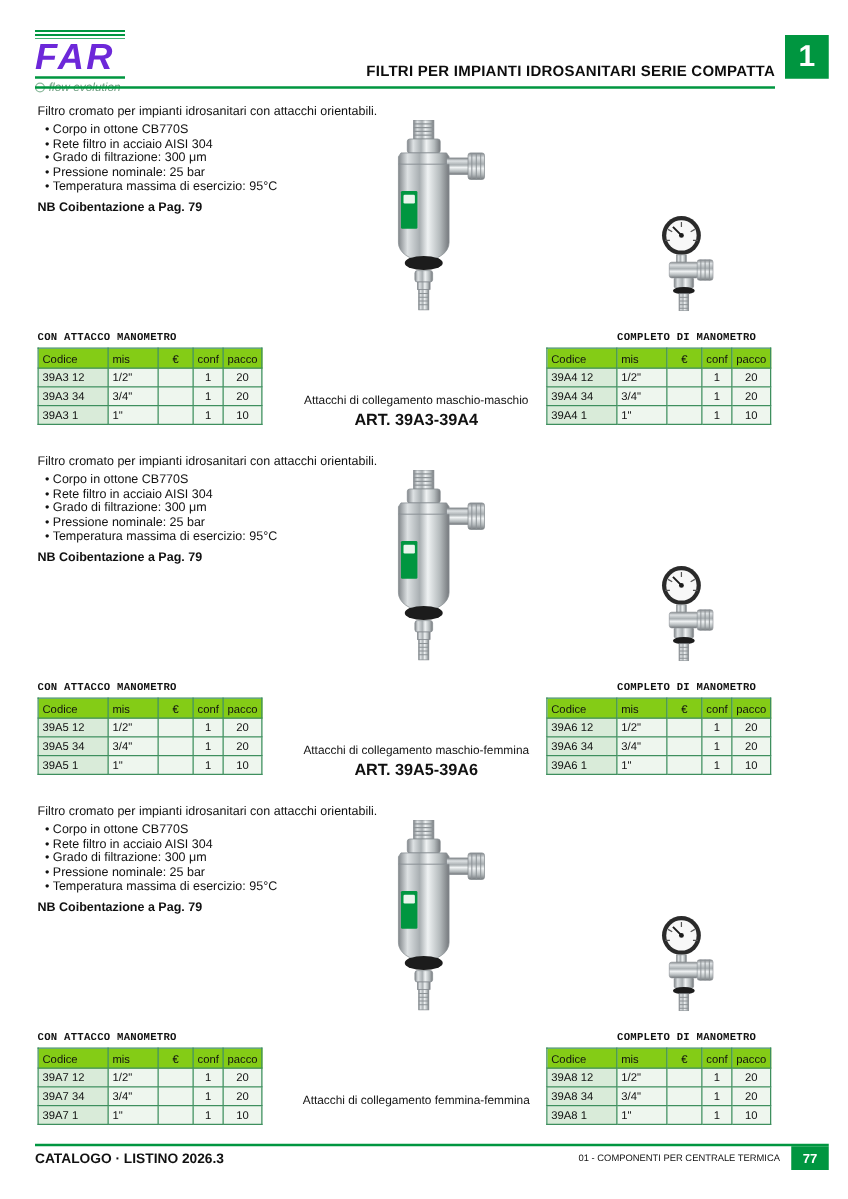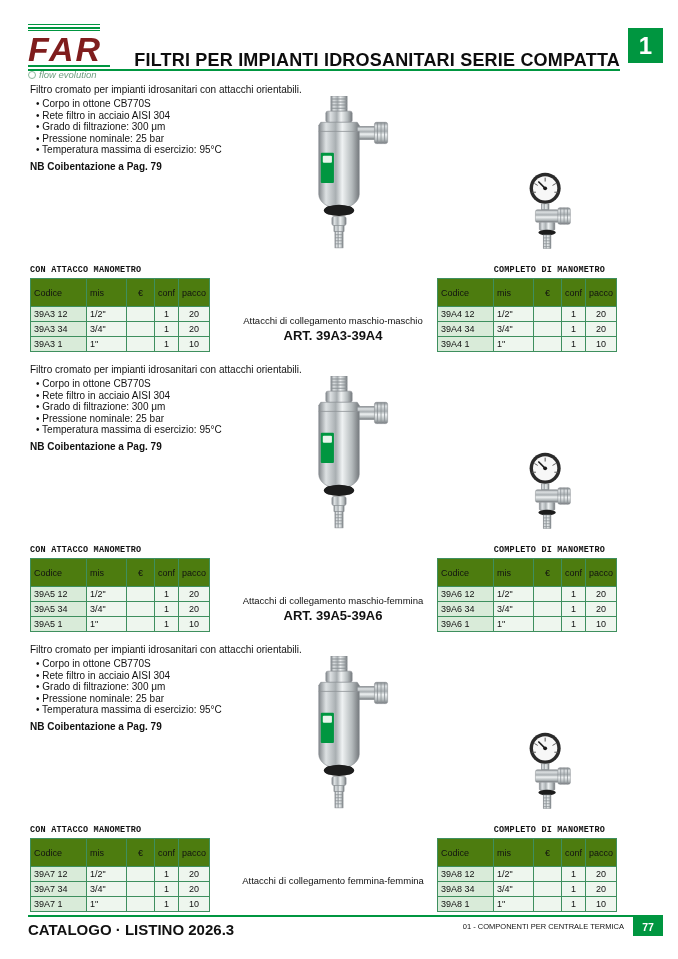--- a/index.html
+++ b/index.html
@@ -11,31 +11,31 @@
   }
   .page { position:absolute; inset:0; background:#ffffff; }
 
   
   .logo { position:absolute; left:28px; top:24px; width:110px; }
   .logo-lines {
     width:72px; height:7px; margin-bottom:2px;
     background:repeating-linear-gradient(to bottom,#009640 0 1.4px,transparent 1.4px 3.2px);
   }
   .logo-far {
-    display:inline-block; font-weight:700; font-style:italic; font-size:34px;
-    letter-spacing:2px; color:#7f1d1d; line-height:0.95;
+    display:inline-block; font-weight:700; font-style:italic; font-size:29px;
+    letter-spacing:2px; color:#6d28d9; line-height:0.95;
     border-bottom:2.5px solid #009640; padding-right:8px;
   }
   .logo-tagline { margin-top:2px; font-style:italic; font-size:9.5px; color:#6f9e81; }
   .logo-ring {
     display:inline-block; width:8px; height:8px; border:1.5px solid #8bb99c;
     border-radius:50%; margin-right:3px; vertical-align:-1px;
   }
   .page-title {
-    position:absolute; right:58px; top:50px; font-size:18px; font-weight:700;
+    position:absolute; right:58px; top:50px; font-size:12px; font-weight:700;
     color:#0d0d0d; letter-spacing:0.2px;
   }
   .title-rule { position:absolute; left:28px; right:58px; top:69px; height:2px; background:#009640; }
   .chapter-badge {
     position:absolute; right:15px; top:28px; width:35px; height:35px;
     background:#009640; color:#ffffff; font-size:24px; font-weight:700;
     display:flex; align-items:center; justify-content:center;
   }
 
   
@@ -53,37 +53,37 @@
   .gauge-img  { position:absolute; left:516px; top:88px; width:68px; height:94px; }
 
   .tbl-title { position:absolute; top:183px; font-size:8.5px; font-weight:700; letter-spacing:0.2px;font-family:Liberation Mono, monospace; }
   .tbl-title.left { left:30px; }
   .tbl-title.right { right:73px; }
 
   table.ptable { position:absolute; top:196px; border-collapse:collapse; font-size:9px; color:#111; }
   table.ptable.left { left:30px; }
   table.ptable.right { left:437px; }
   .ptable th {
-    background:#4d7c0f; border:1px solid #3e8f5e; font-weight:400;
-    padding:1px 3px; height:28px; text-align:center;
+    background:#84cc16; border:1px solid #3e8f5e; font-weight:400;
+    padding:1px 3px; height:16px; text-align:center;
   }
   .ptable td { border:1px solid #3e8f5e; padding:1px 3px; height:15px; background:#eef6ee; text-align:center; }
   .ptable .c-codice { width:56px; text-align:left; }
   .ptable td.c-codice { background:#d9ebd9; }
   .ptable .c-mis { width:40px; text-align:left; }
   .ptable .c-euro { width:28px; }
   .ptable .c-conf { width:23px;text-align:center; }
   .ptable .c-pacco { width:27px; }
 
   .caption { position:absolute; left:213px; width:240px; top:233px; text-align:center; font-size:9.5px; }
   .art     { position:absolute; left:213px; width:240px; top:246px; text-align:center; font-size:13px; font-weight:700; }
 
   
   .footer-rule { position:absolute; left:28px; right:15px; top:915px; height:2px; background:#009640; }
-  .footer-left { position:absolute; left:28px; top:921px; font-size:15px; font-weight:700; }
+  .footer-left { position:absolute; left:28px; top:921px; font-size:11px; font-weight:700; }
   .footer-right { position:absolute; right:54px; top:922px; font-size:7.5px;margin-left:41px; }
   .page-badge {
     position:absolute; right:15px; top:917px; width:30px; height:19px;
     background:#009640; color:#fff; font-size:10.5px; font-weight:700;
     display:flex; align-items:center; justify-content:center;
   }
   .svg-defs { position:absolute; width:0; height:0; }
 </style>
 </head>
 <body>

